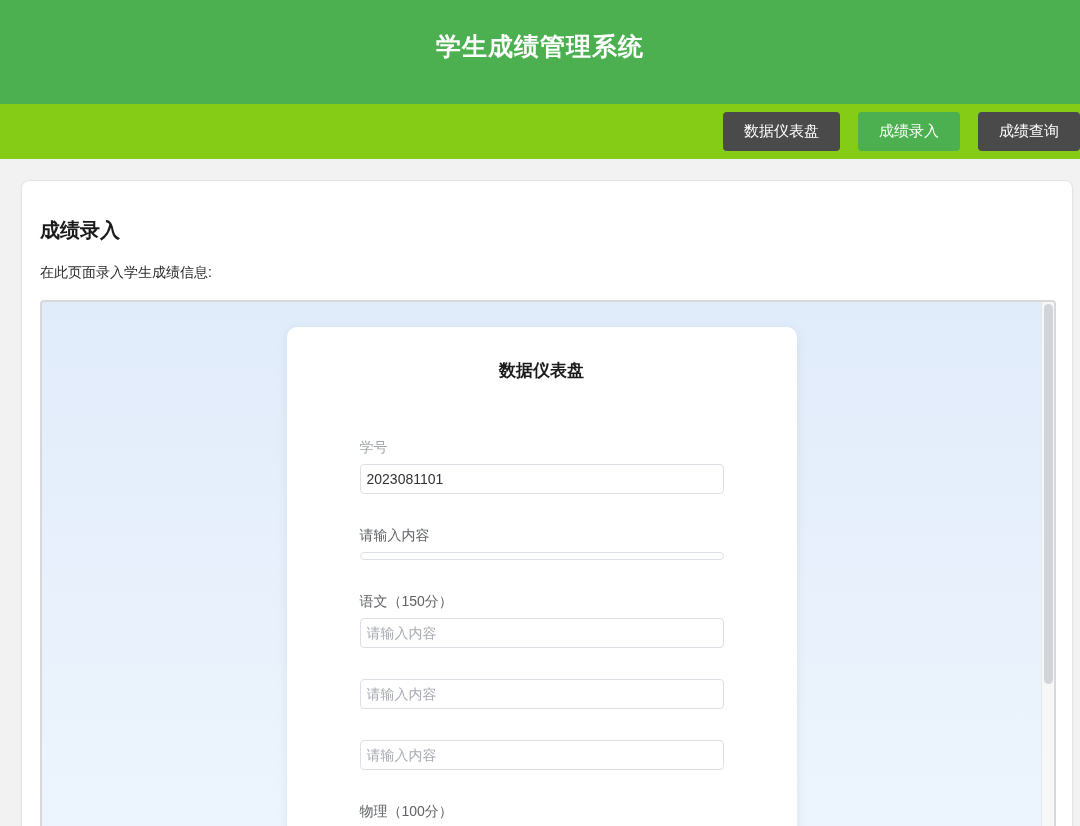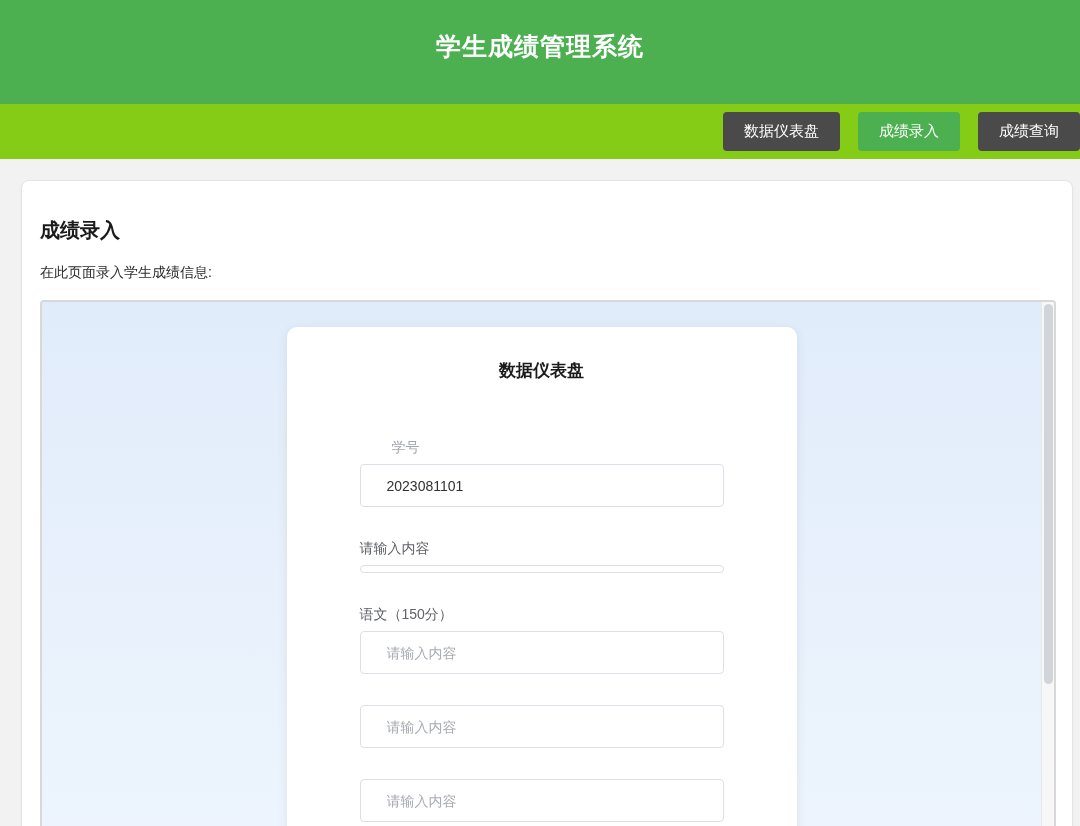--- a/index.html
+++ b/index.html
@@ -114,28 +114,28 @@
     margin-bottom: 54px;
   }
   .field-block { margin-bottom: 31px; }
   .field-label {
     display: block;
     font-size: 14px;
     color: #606266;
     line-height: 20px;
     margin-bottom: 7px;
   }
-  .field-label.light { color: #a0a4ab; margin-left: 32px; }
+  .field-label.light { color: #a0a4ab; }
   .field-input {
     display: block;
     width: 100%;
-    height: 43px;
+    height: 30px;
     border: 1px solid #dcdfe6;
     border-radius: 4px;
-    padding: 0 26px;
+    padding: 0 6px;
     font-size: 14px;
     font-family: inherit;
     color: #303133;
     background: #ffffff;
     outline: none;
   }
   .field-input::placeholder { color: #a8abb2; opacity: 1; }
   .field-input.collapsed { height: 8px; padding: 0; }
 </style>
 </head>

